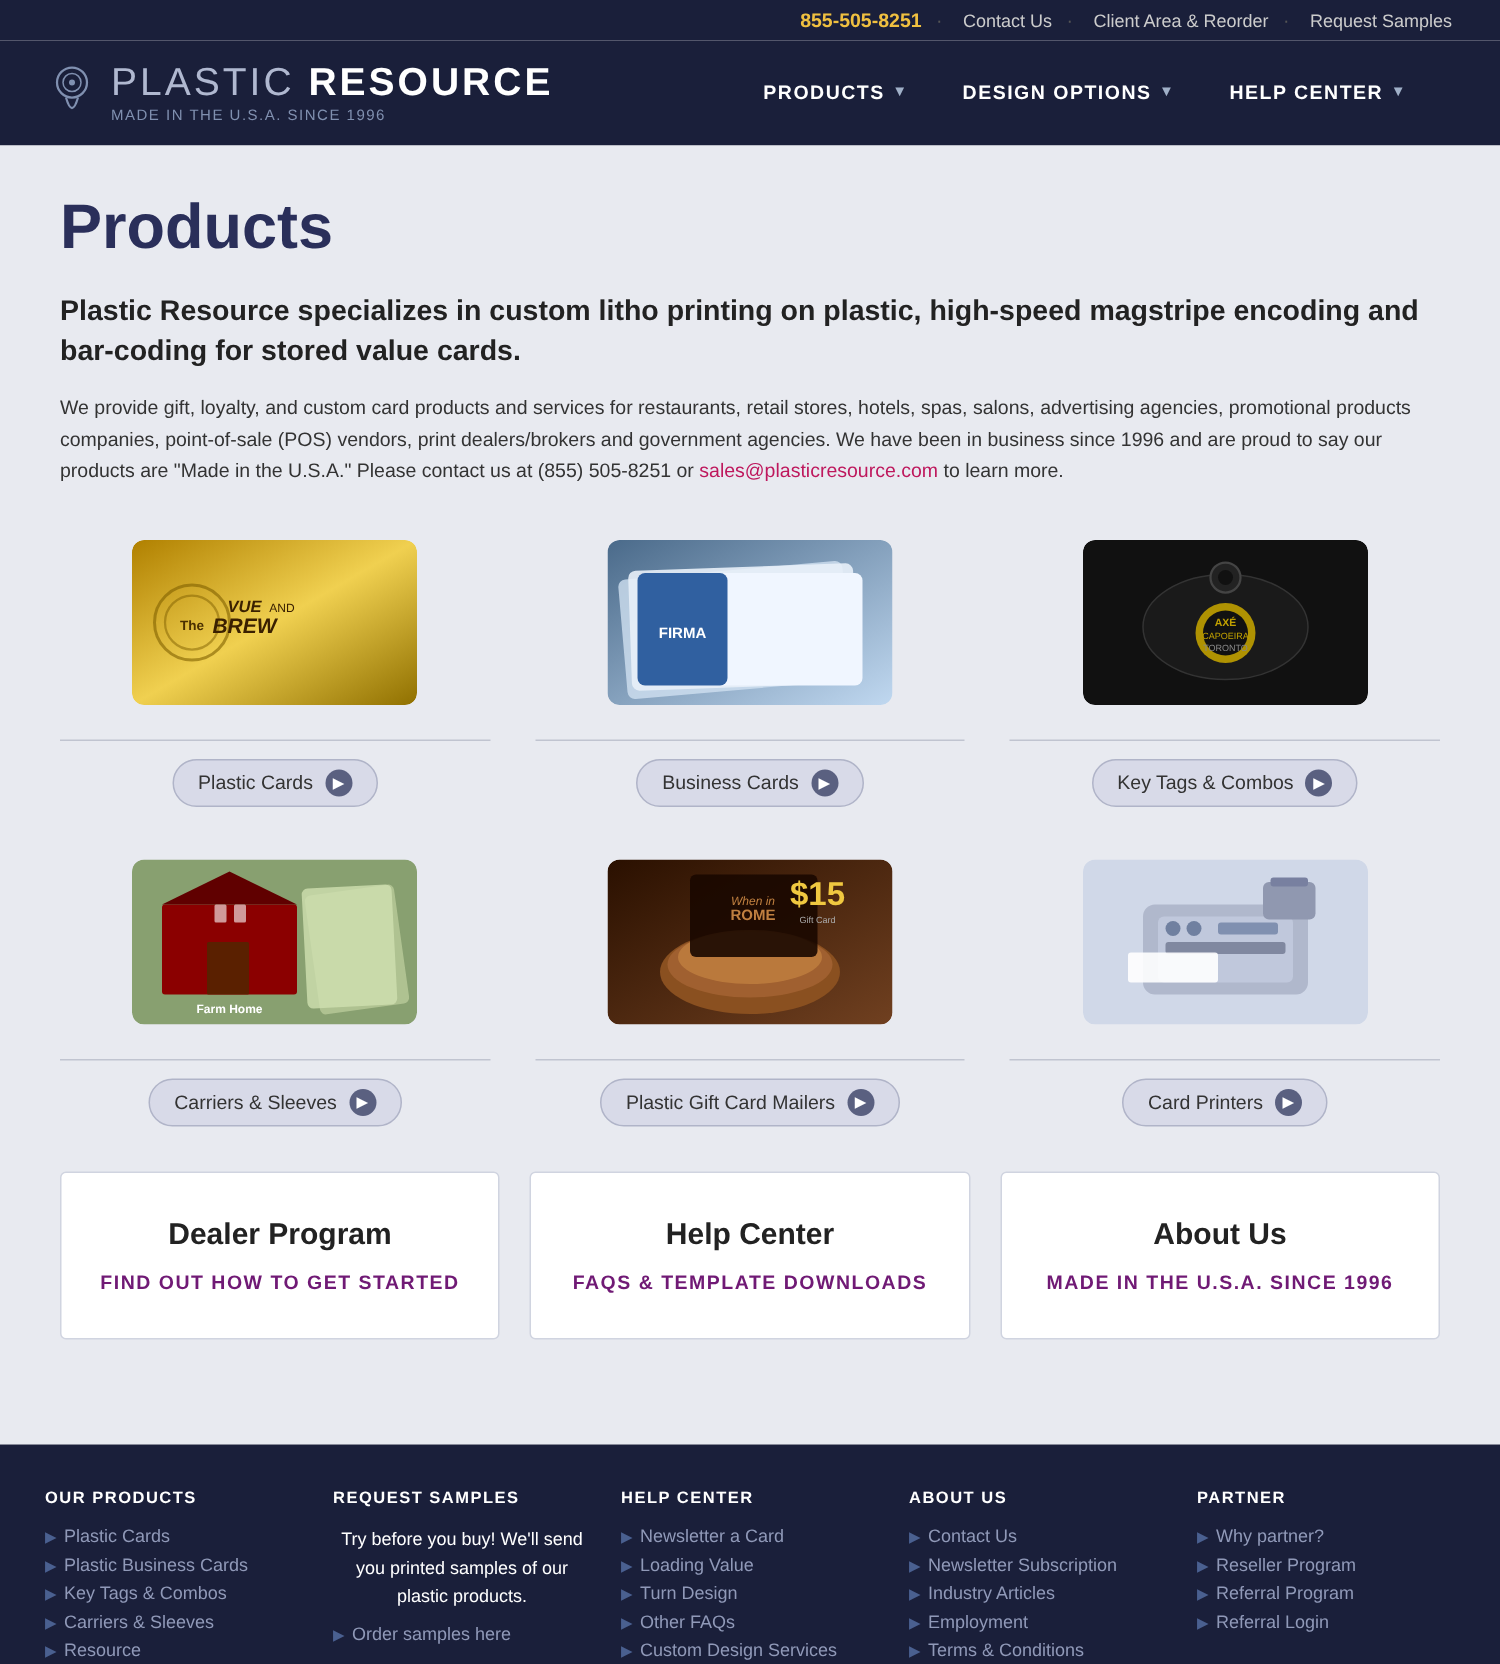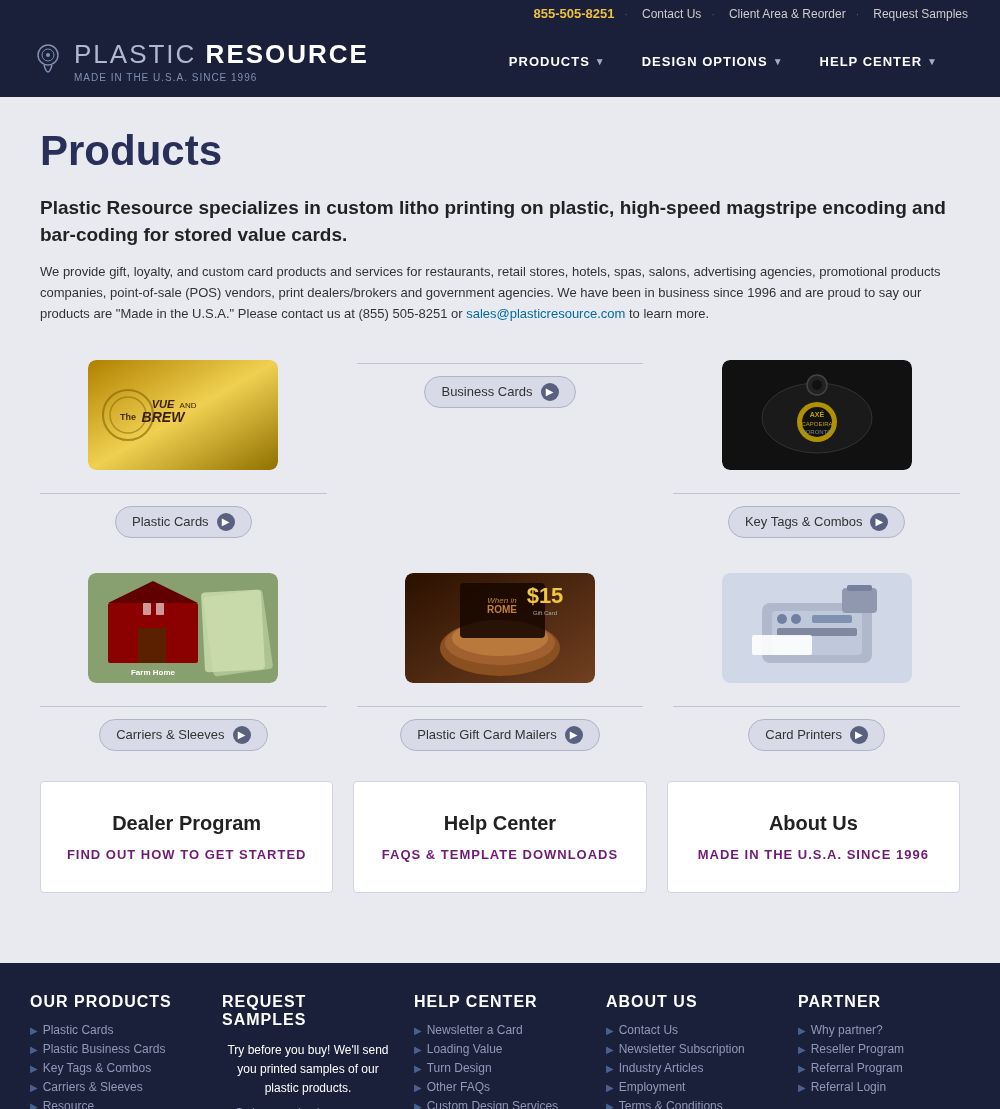--- a/index.html
+++ b/index.html
@@ -54,21 +54,21 @@
       font-weight: bold;
       margin-bottom: 14px;
       line-height: 1.4;
     }
     .intro-body {
       font-size: 13px;
       color: #333;
       line-height: 1.6;
       margin-bottom: 8px;
     }
-    .intro-body a { color: #0369a1; text-decoration: none; margin-top: 46px; }
+    .intro-body a { color: #be185d; text-decoration: none; margin-top: 46px; }
 
     
     .product-grid {
       display: grid;
       grid-template-columns: 1fr 1fr 1fr;
       gap: 30px 30px;
       margin-top: 30px;
       margin-bottom: 30px;
     }
     .product-cell {
@@ -138,21 +138,21 @@
       padding: 30px 30px 0 30px;
     }
     .footer-cols {
       display: grid;
       grid-template-columns: 1fr 1fr 1fr 1fr 1fr;
       gap: 20px;
       padding-bottom: 30px;
     }
     .footer-col-title {
       color: #fff;
-      font-size: 16px;
+      font-size: 11px;
       font-weight: bold;
       letter-spacing: 1px;
       text-transform: uppercase;
       margin-bottom: 12px;
     }
     .footer-col p { font-size: 12px; color: #ffffff; line-height: 1.6; margin-bottom: 8px; text-align: center; }
     .footer-link {
       display: flex;
       align-items: flex-start;
       gap: 5px;
@@ -245,20 +245,37 @@
         </svg>
       </div>
       <div class="divider-line"></div>
       <button class="product-btn">
         <span>Plastic Cards</span>
         <span class="btn-arrow">▶</span>
       </button>
     </div>
 
     <div class="product-cell">
+      <div class="product-img-area">
+        <svg class="card-svg" viewBox="0 0 190 110">
+          <defs>
+            <linearGradient id="gc2" x1="0" y1="0" x2="1" y2="1">
+              <stop offset="0%" stop-color="#4a6a8a"></stop>
+              <stop offset="100%" stop-color="#c0d8f0"></stop>
+            </linearGradient>
+          </defs>
+          <rect width="190" height="110" rx="8" fill="url(#gc2)"></rect>
+
+          <rect x="10" y="20" width="150" height="80" rx="5" fill="#d0e0f0" opacity="0.8" transform="rotate(-5 85 60)"></rect>
+          <rect x="15" y="18" width="150" height="80" rx="5" fill="#e8f0f8" opacity="0.9" transform="rotate(-2 90 58)"></rect>
+          <rect x="20" y="22" width="150" height="75" rx="5" fill="#f0f6ff"></rect>
+          <rect x="20" y="22" width="60" height="75" rx="5" fill="#3060a0"></rect>
+          <text x="50" y="65" text-anchor="middle" fill="#fff" font-size="10" font-weight="bold">FIRMA</text>
+        </svg>
+      </div>
       <div class="divider-line"></div>
       <button class="product-btn">
         <span>Business Cards</span>
         <span class="btn-arrow">▶</span>
       </button>
     </div>
 
     <div class="product-cell">
       <div class="product-img-area">
         <svg class="card-svg" viewBox="0 0 190 110">

